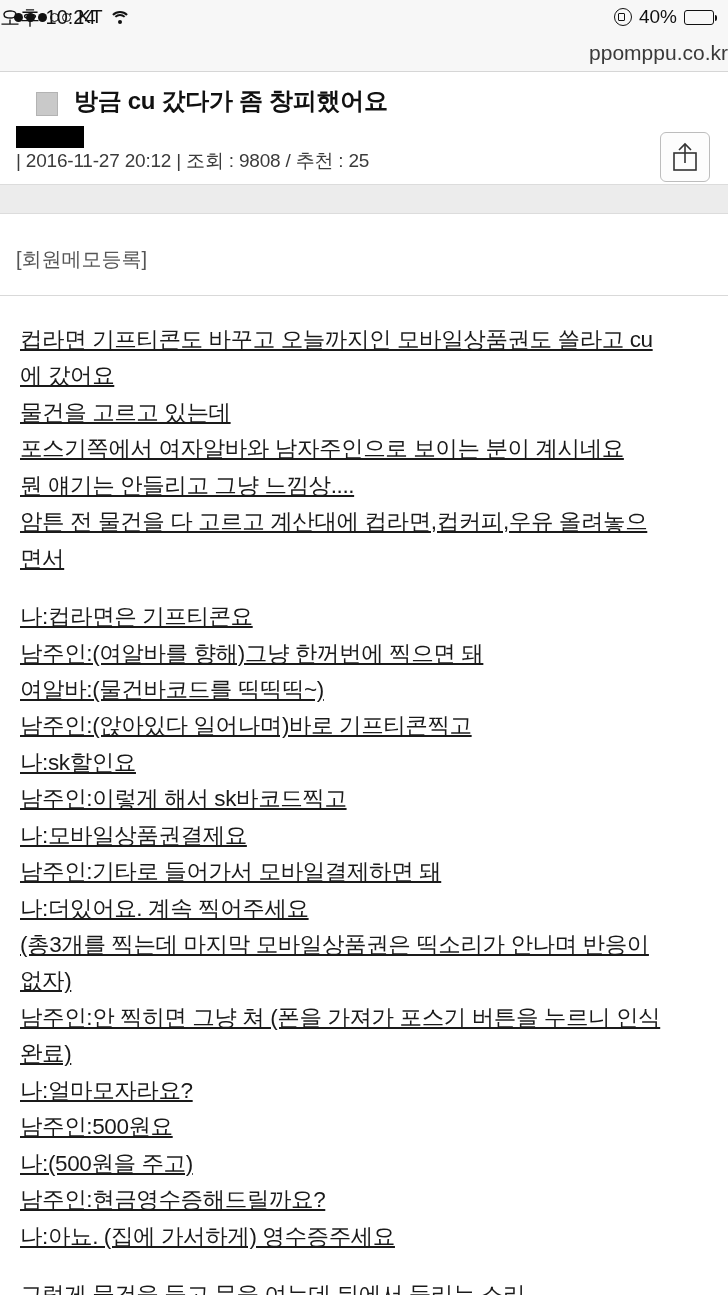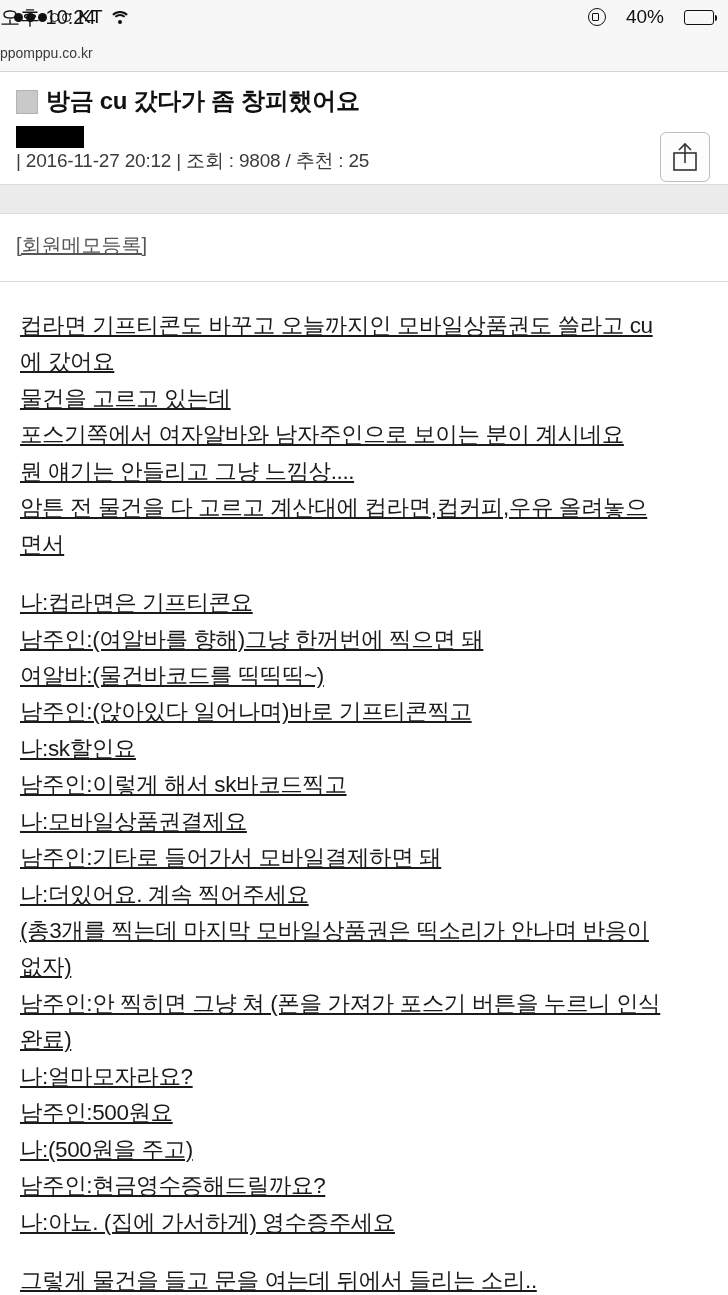--- a/index.html
+++ b/index.html
@@ -86,21 +86,21 @@
     left: 0; right: 0;
     text-align: left;
     font-size: 20px;
     font-weight: normal;
     pointer-events: none;
   }
   .status-right {
     margin-left: auto;
     display: flex;
     align-items: center;
-    gap: 20px;
+    gap: 7px;
     font-size: 19px;
     position: relative;
     z-index: 2;
   }
   .lock-rotate {
     width: 18px; height: 18px;
     border: 1.7px solid #111;
     border-radius: 50%;
     position: relative;
     box-sizing: border-box;
@@ -139,38 +139,39 @@
     background: #111;
     border-radius: 1px;
   }
 
   
   .url-bar {
     height: 38px;
     background: #f7f7f7;
     display: flex;
     align-items: center;
-    justify-content: flex-start;
-    font-size: 14px;
+    justify-content: flex-end;
+    font-size: 21px;
     color: #3a3a3a;
     border-bottom: 1px solid #d6d6d6;
     box-sizing: border-box;
   }
 
   
   .post-header {
     background: #ffffff;
     padding: 14px 16px 10px 16px;
     position: relative;
   }
   .title-row {
     display: flex;
-    align-items: flex-start;
-    gap: 8px;
+    align-items: flex-end;
+    gap: 16px;
     padding-right: 80px;
+    margin-left: 20px;
   }
   .title-thumb {
     width: 20px;
     height: 22px;
     background: #c9c9c9;
     border: 1px solid #b3b3b3;
     flex: none;
     margin-top: 4px;
   }
   .post-title {
@@ -211,25 +212,24 @@
   
   .gray-band {
     background: #ececec;
     height: 28px;
     border-top: 1px solid #dcdcdc;
     border-bottom: 1px solid #dcdcdc;
   }
 
   
   .memo-row {
-    padding: 18px 16px 22px 16px;
+    padding: 32px 16px 22px 16px;
     font-size: 20px;
     color: #555;
     background: #fff;
-    text-decoration: underline;
   }
   .divider {
     height: 1px;
     background: #d9d9d9;
     margin: 0 0 0 0;
   }
 
   
   .post-body {
     padding: 26px 20px 0 20px;

